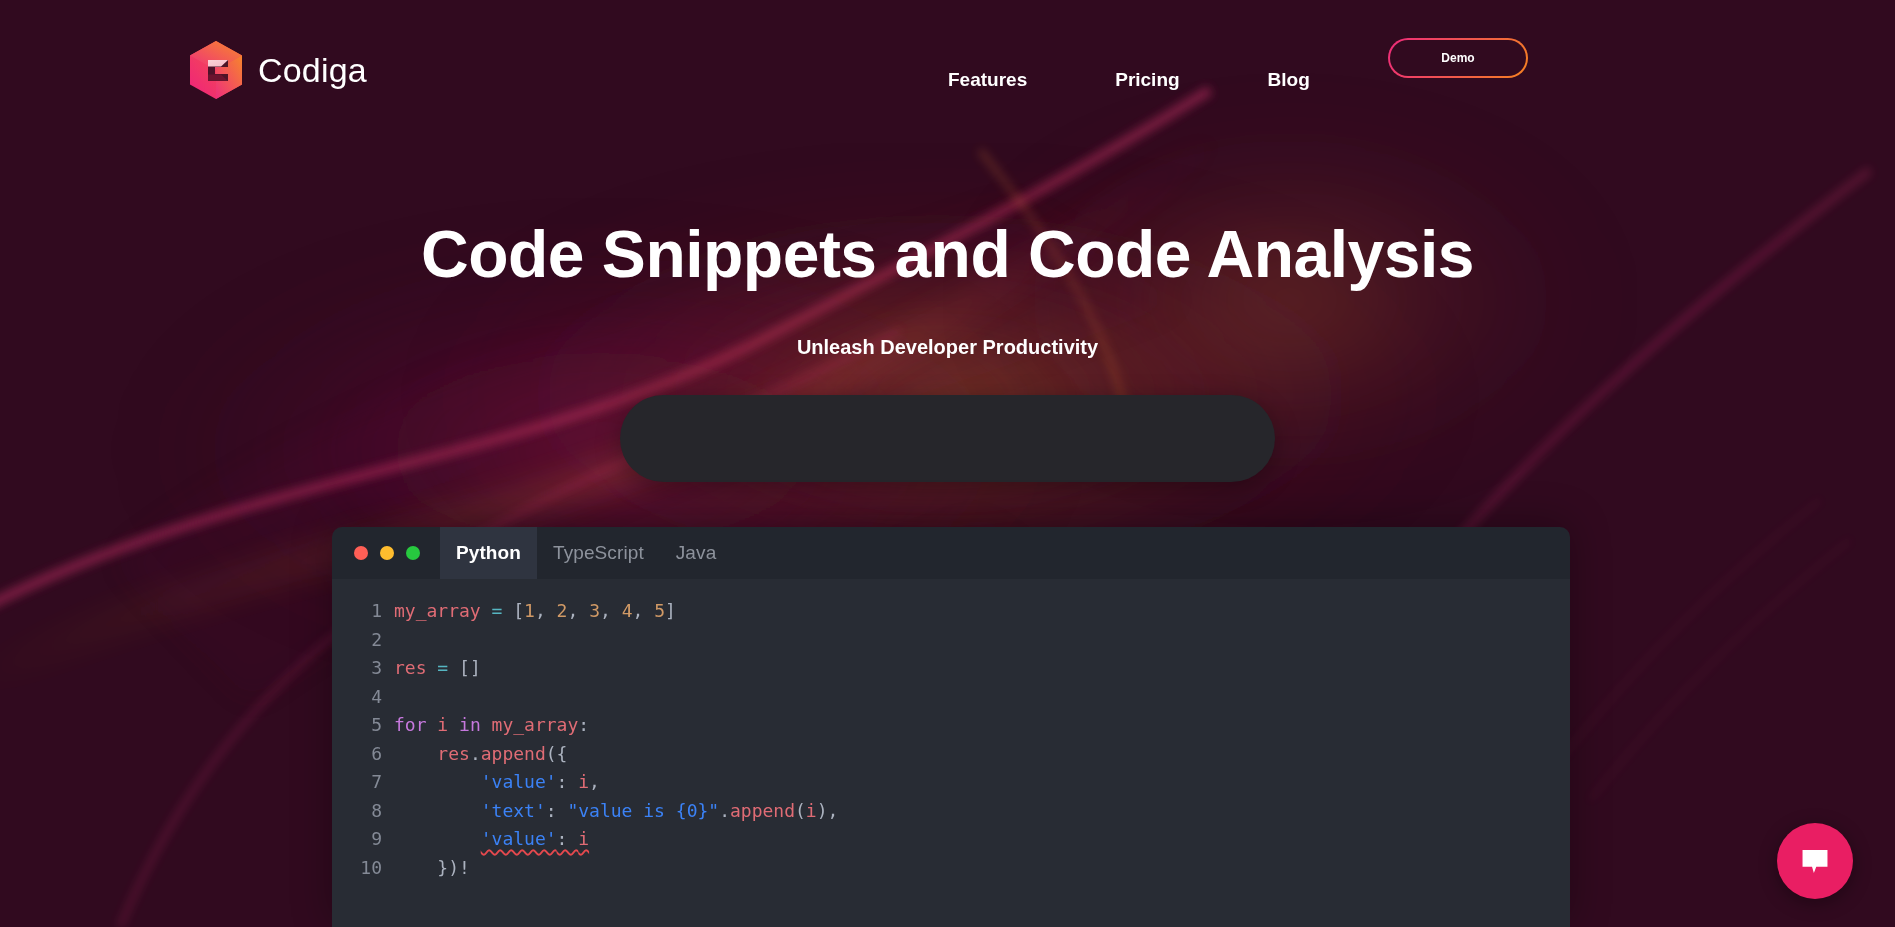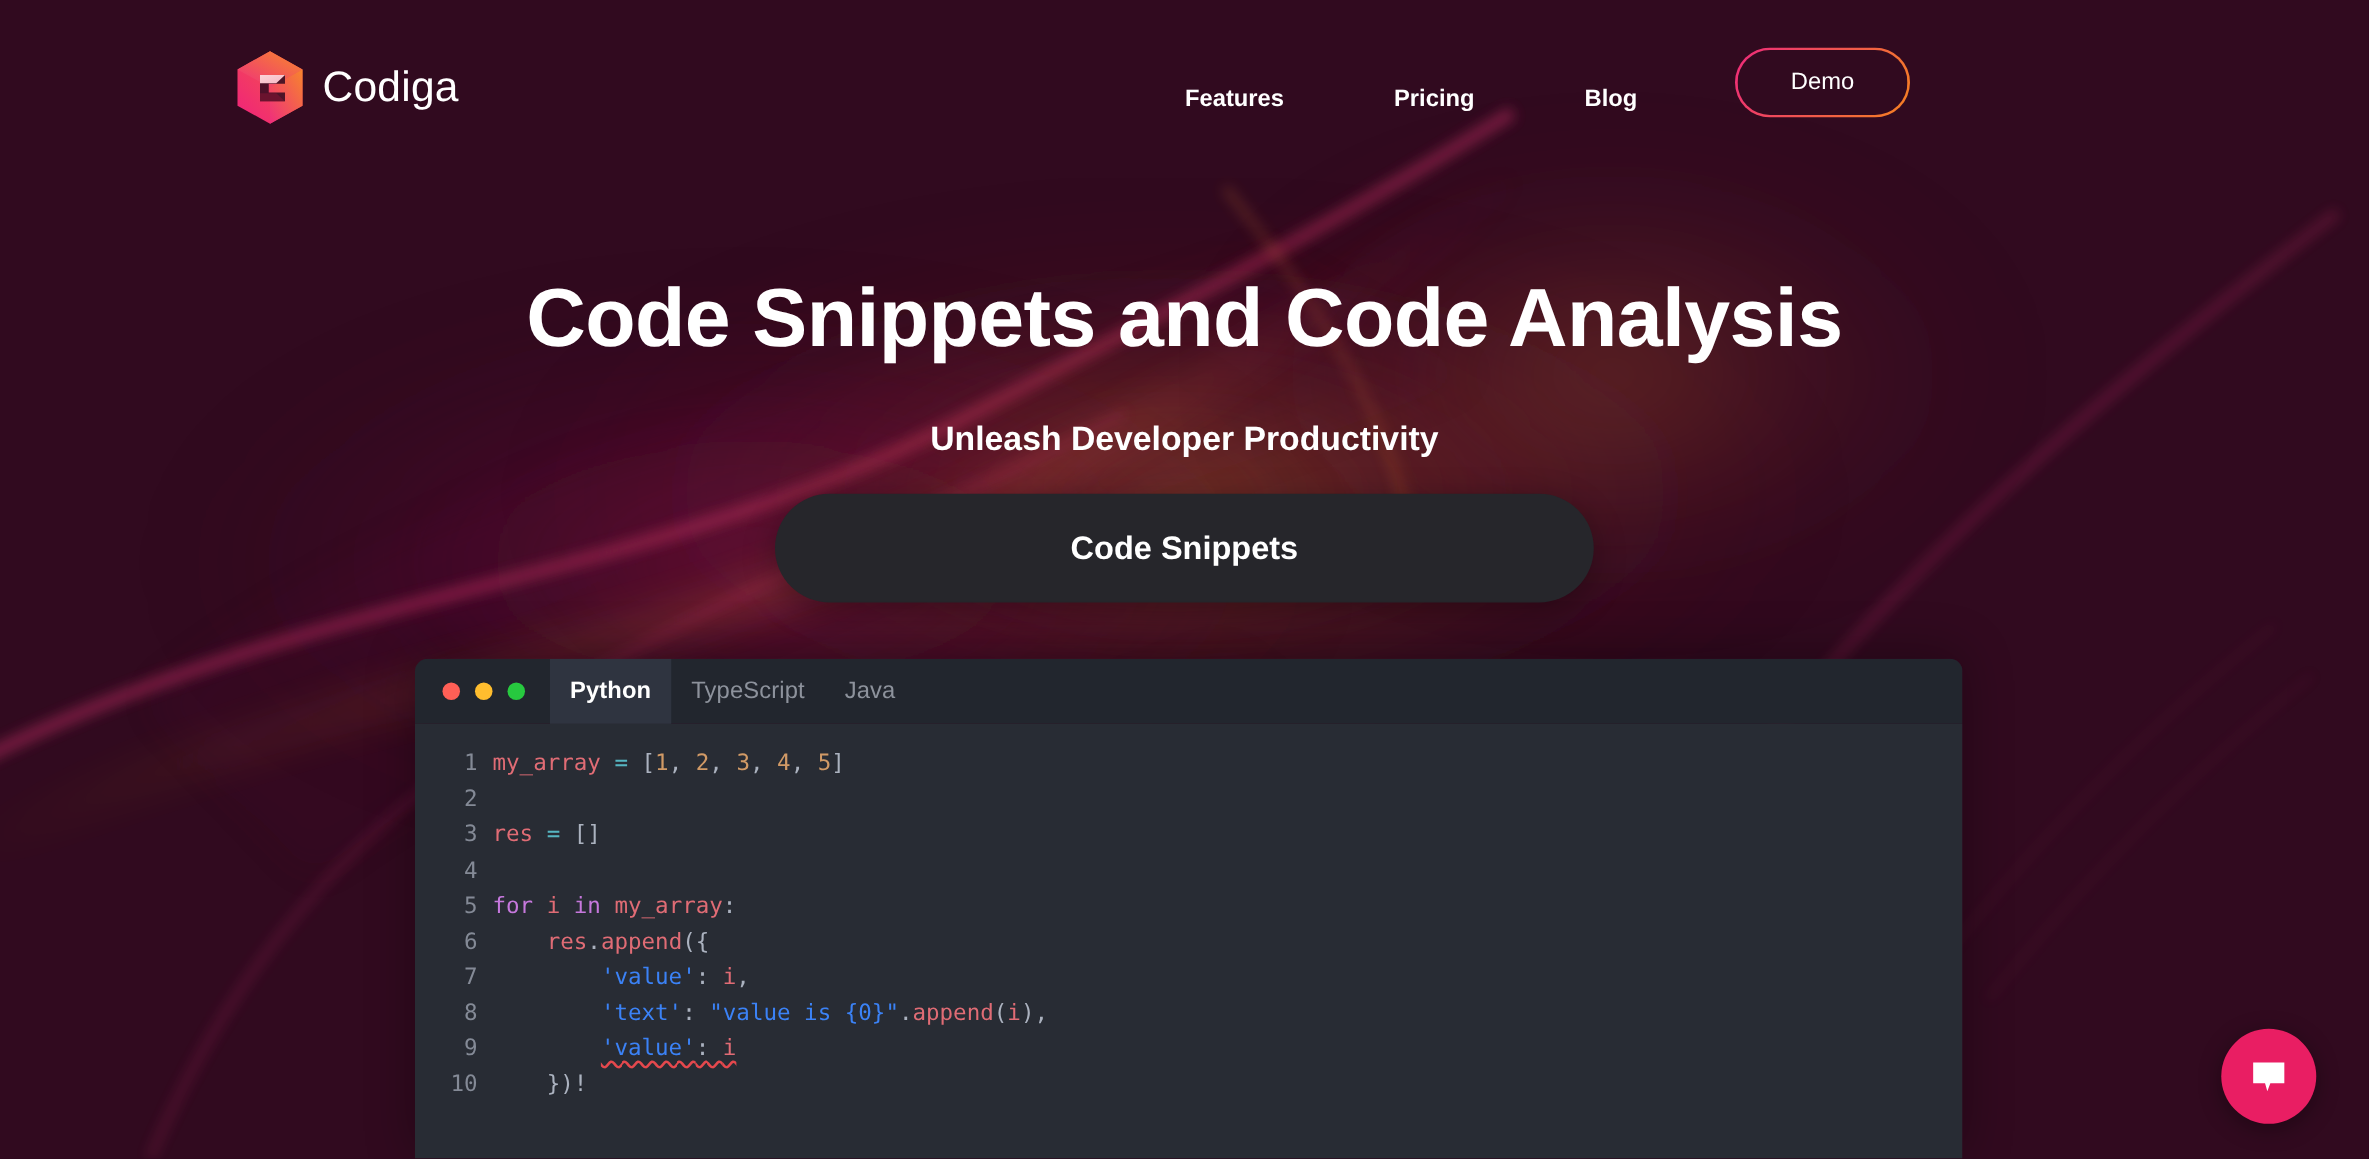--- a/index.html
+++ b/index.html
@@ -56,24 +56,24 @@
     text-decoration:none;
     cursor:pointer;
     white-space:nowrap;
   }
   .nav-link.features { margin-right:88px; }
   .nav-link.pricing  { margin-right:88px; }
   .nav-link.blog     { margin-right:0; }
 
   .btn-demo {
     position:absolute; left:1388px; top:38px;
-    width:140px; height:56px;
+    width:140px; height:40px;
     border-radius:28px;
     display:flex; align-items:center; justify-content:center;
-    color:#ffffff; font-size:19px; font-weight:400;
+    color:#ffffff; font-size:12px; font-weight:700;
     cursor:pointer;
     background:
       linear-gradient(#310a1f,#310a1f) padding-box,
       linear-gradient(120deg,#ee2a7b 0%,#f15a4a 55%,#f58220 100%) border-box;
     border:2.5px solid transparent;
   }
   .btn-login {
     position:absolute; left:1578px; top:38px;
     width:130px; height:56px;
     border-radius:28px;
@@ -92,21 +92,21 @@
     color:#ffffff;
     font-size:66px;
     font-weight:700;
     letter-spacing:-0.5px;
     line-height:1.1;
   }
   .hero-sub {
     position:absolute; top:336px; left:0; width:1895px;
     text-align:center;
     color:#ffffff;
-    font-size:27px;
+    font-size:20px;
     font-weight:700;
   }
 
   
   .toggle {
     position:absolute; top:395px; left:620px;
     width:655px; height:87px;
     background:#26262b;
     border-radius:44px;
     display:flex; align-items:center;
@@ -323,21 +323,20 @@
 
     <a class="btn-demo">Demo</a>
   </header>
 
   <section class="hero">
     <h1 class="hero-title">Code Snippets and Code Analysis</h1>
     <p class="hero-sub">Unleash Developer Productivity</p>
   </section>
 
   <div class="toggle">
-    <div class="toggle-opt">Code Snippets</div>
   </div>
 
   <div class="editor">
 
     <div class="editor-bar">
       <div class="dots">
         <span class="dot r"></span>
         <span class="dot y"></span>
         <span class="dot g"></span>
       </div>

